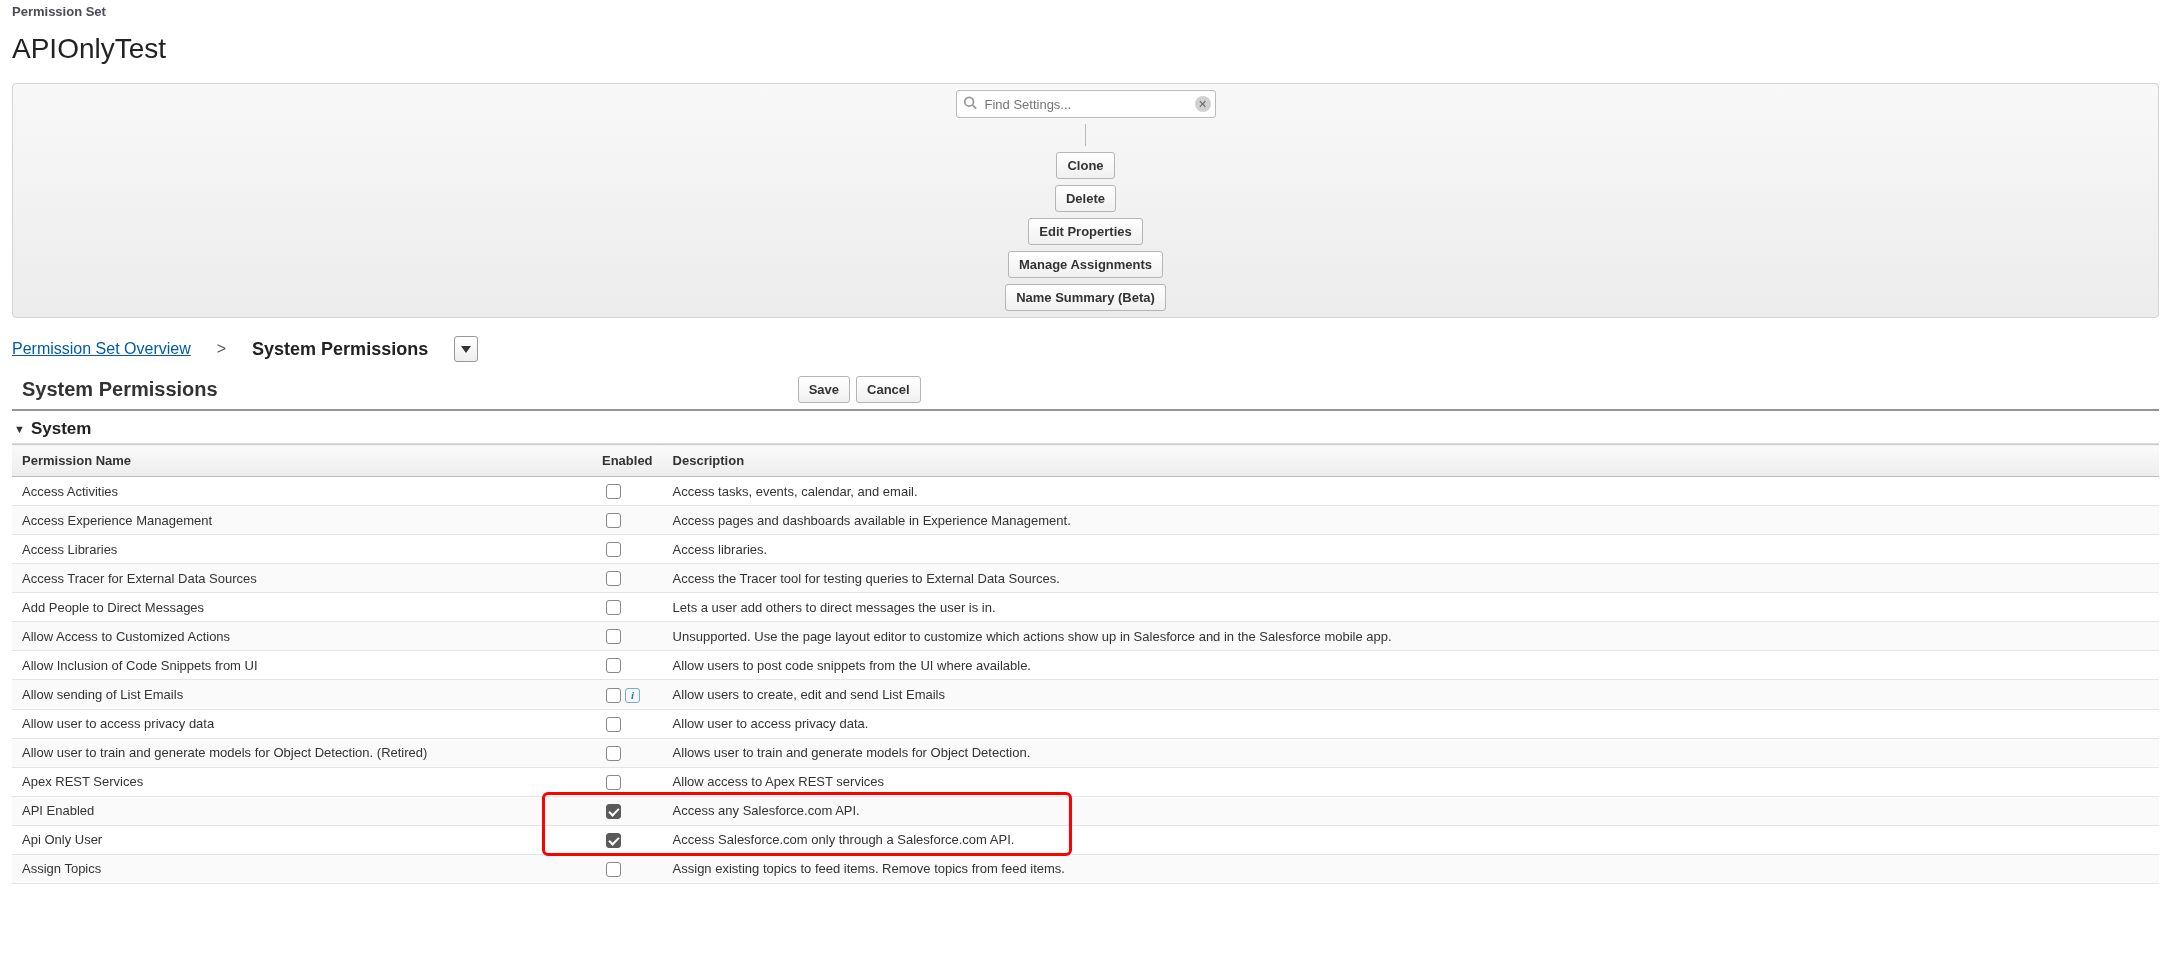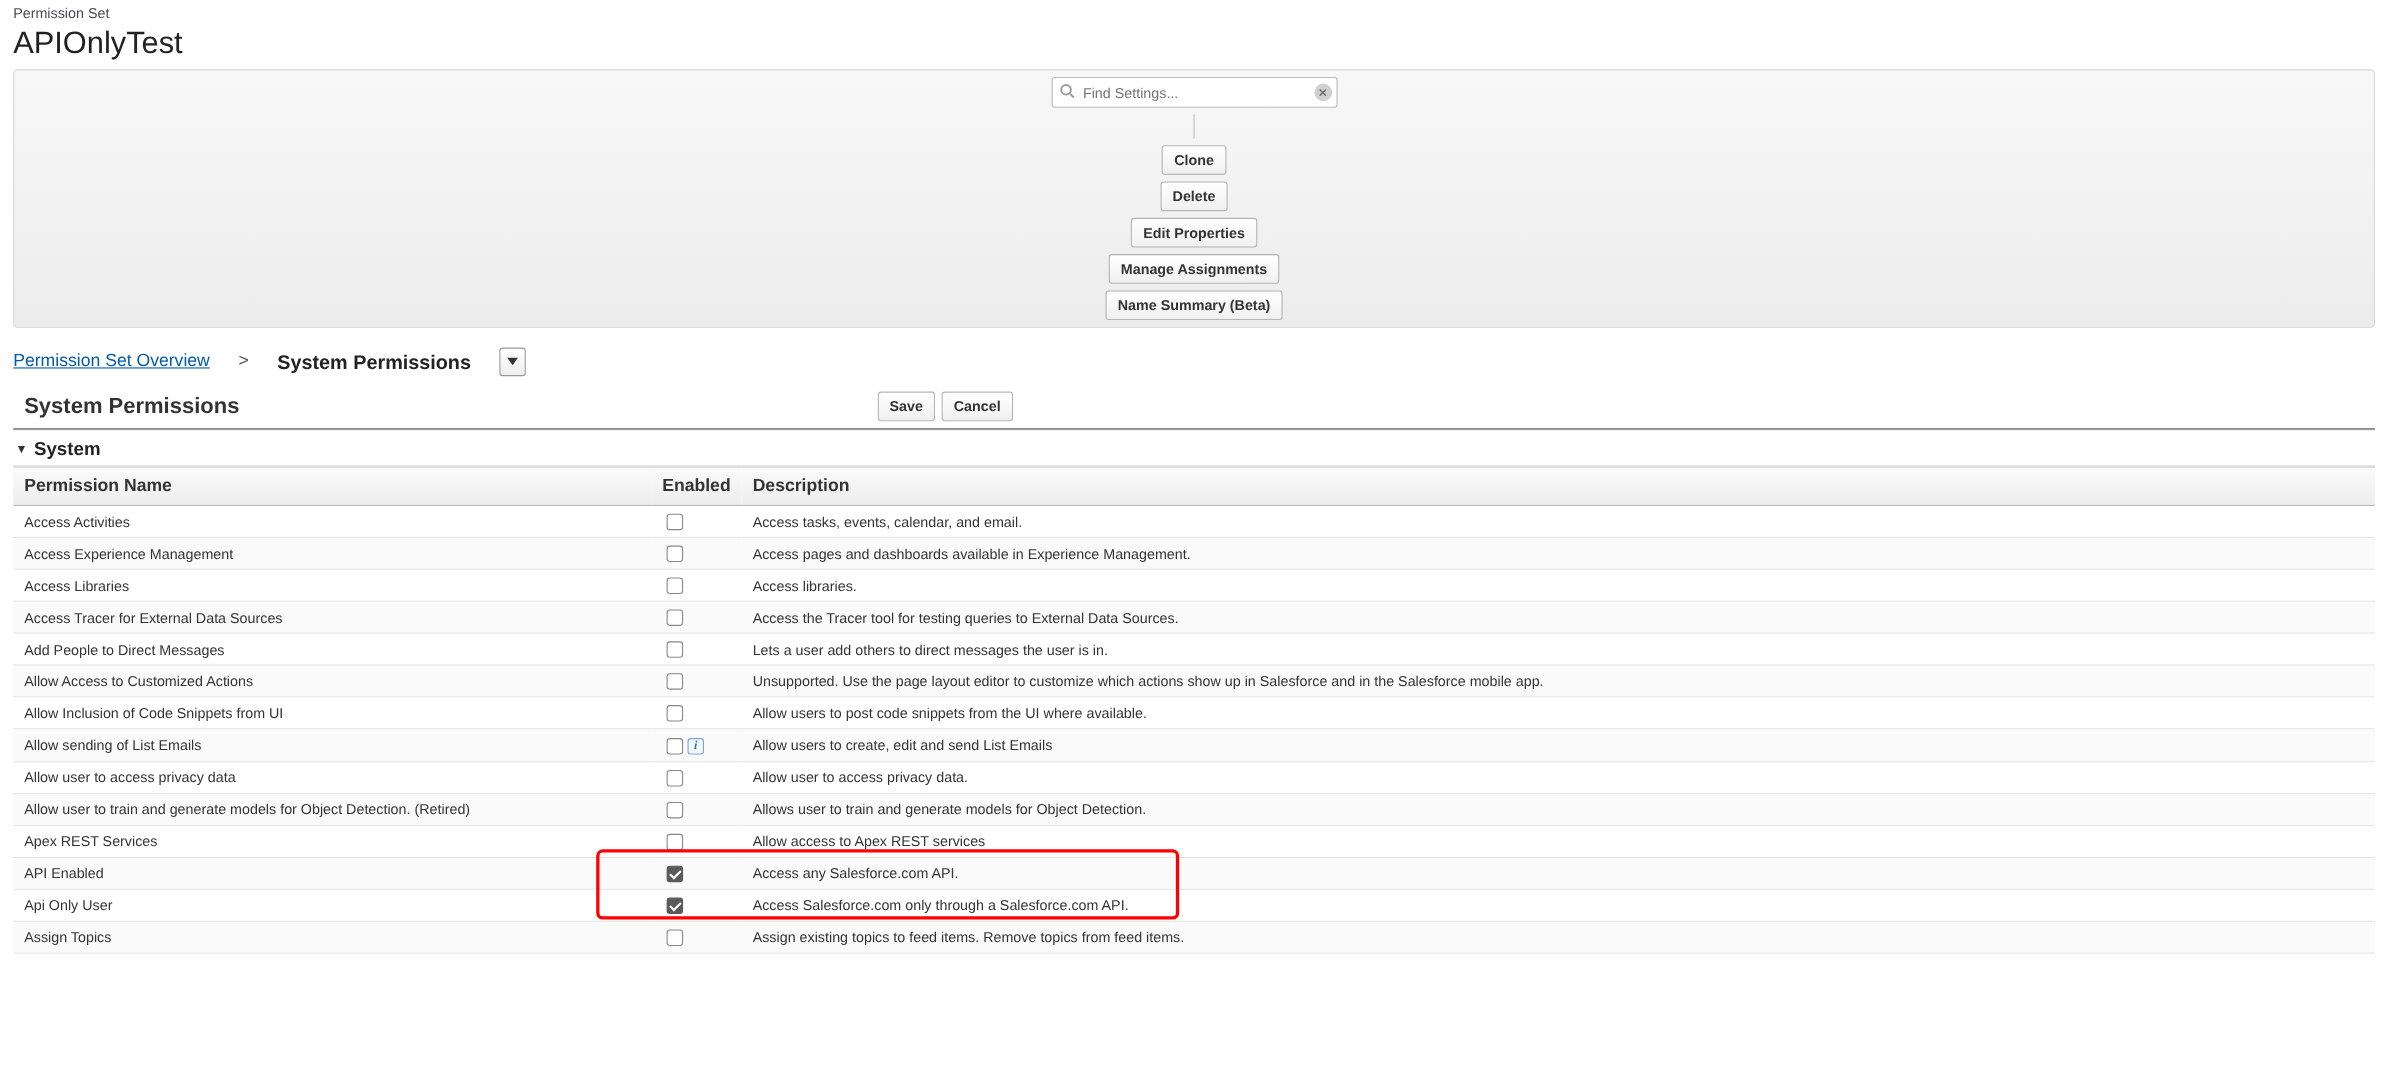--- a/index.html
+++ b/index.html
@@ -10,28 +10,28 @@
     body {
       font-family: Arial, Helvetica, sans-serif;
       font-size: 13px;
       color: #222;
       background: #fff;
       padding: 4px 12px;
     }
     .header-label {
       color: #4a4a56;
       font-size: 13px;
-      font-weight: normal;
-      margin-bottom: 4px;
+      font-weight: bold;
+      margin-bottom: 14px;
     }
     .page-title {
       font-size: 28px;
       font-weight: normal;
       color: #222;
-      margin-bottom: 8px;
+      margin-bottom: 18px;
     }
     .toolbar {
       background: linear-gradient(#f8f8f8, #ececec);
       border: 1px solid #d4d4d4;
       border-radius: 4px;
       padding: 6px 8px;
       display: flex;
       align-items: center;
       gap: 6px;
       flex-direction: column;
@@ -156,21 +156,21 @@
       font-weight: bold;
       color: #222;
     }
     table.perm-table {
       width: 100%;
       border-collapse: collapse;
       margin-top: 0;
     }
     table.perm-table th {
       text-align: left;
-      font-size: 16px;
+      font-size: 13px;
       font-weight: bold;
       color: #333;
       background: linear-gradient(#fafafa, #ededed);
       border-top: 1px solid #ccc;
       border-bottom: 1px solid #bbb;
       padding: 8px 10px;
     }
     table.perm-table th.col-enabled {
       text-align: right;
       width: 70px;

